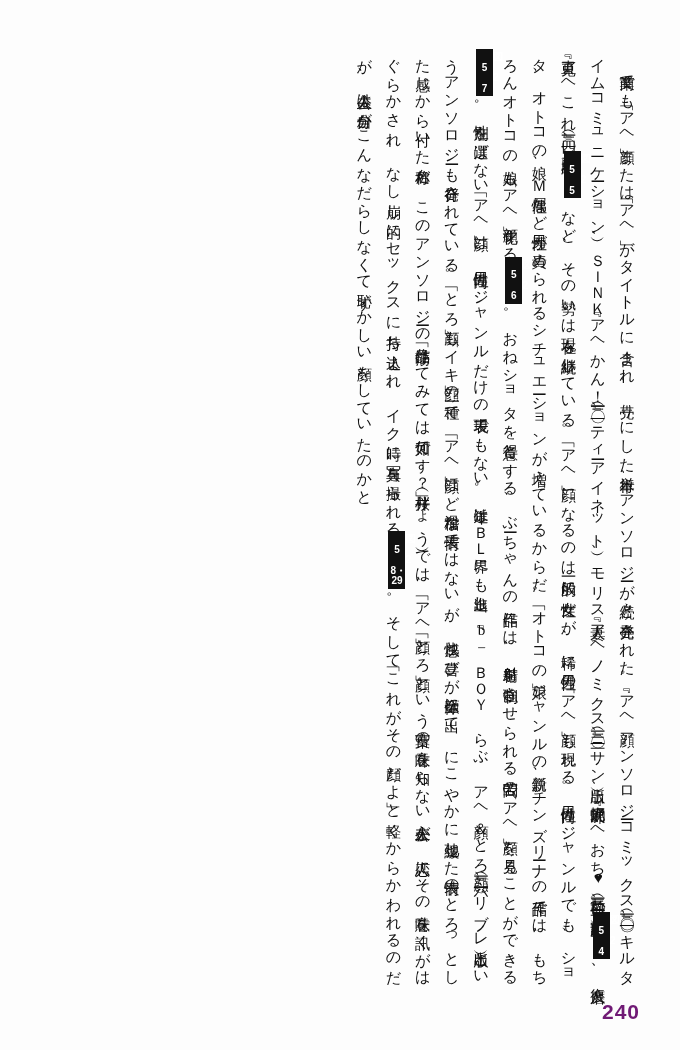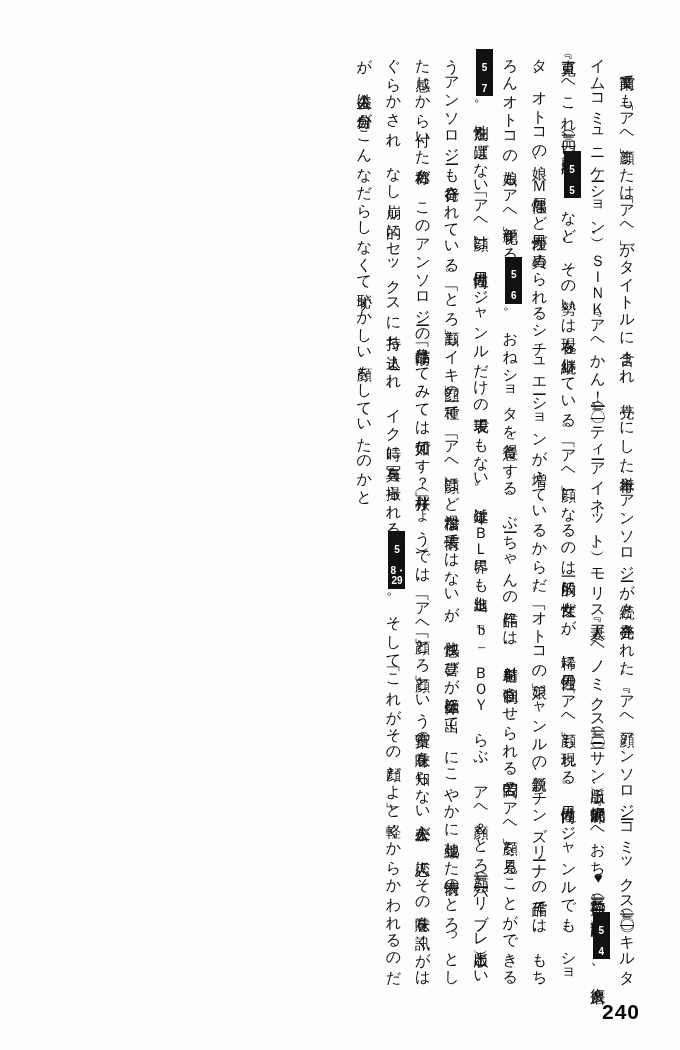--- a/index.html
+++ b/index.html
@@ -71,21 +71,21 @@
     width: 13px;
   }
   #page-number {
     position: absolute;
     right: 40px;
     bottom: 26px;
     font-family: "Liberation Sans", sans-serif;
     font-weight: bold;
     font-size: 21px;
     letter-spacing: 1px;
-    color: #000000;
+    color: #701a75;
   }
 </style>
 </head>
 <body>
 
 <div id="page">
 
   <div id="text-body">
     <p>
       <span>商業でも「アヘ顔」または「アヘ」がタイトルに含まれ、売りにした単行本、アンソロジーが続々と発売された。『アヘ顔アンソロジーコミックス』（二〇一〇、キルタイムコミュニケーション）、ＳＩＮＫ『アヘかん！』（二〇一一、ティーアイネット）、モリス『人妻アヘノミクス』（二〇一三、サン出版）、蛹虎次郎『アヘおち♥三秒前』（二〇一三、富士美出版）</span><span class="fig"><span class="f-num">図5</span><span class="f-num">24</span></span><span>、復八磨直兎『アヘこれ』（二〇一四、三和出版）</span><span class="fig"><span class="f-num">図5</span><span class="f-num">25</span></span><span>など、その勢いは現在も継続している。</span><span>「アヘ顔」になるのは一般的に女性だが、稀に男性の「アヘ顔」も現れる。男性向けジャンルでも、ショタ、オトコの娘、Ｍ属性など男性が責められるシチュエーションが増えているからだ。「オトコの娘」ジャンルの新鋭、チンズリーナの作品では、もちろんオトコの娘も「アヘ顔」化する</span><span class="fig"><span class="f-num">図5</span><span class="f-num">26</span></span><span>。おねショタを得意とする、ぶーちゃんの作品には、射精を強制させられる苦悶の「アヘ顔」を見ることができる</span><span class="fig"><span class="f-num">図5</span><span class="f-num">27</span></span><span>。</span><span>性別を選ばない「アヘ顔」は、男性向けジャンルだけの表現でもない。近年はＢＬ界にも進出し、『b−ＢＯＹ らぶ アヘ顔＆とろ顔』（二〇一六、リブレ出版）というアンソロジーも発行されている。「とろ顔」も「イキ顔」の一種で、「アヘ顔」ほど滑稽な表情ではないが、快感と喜びが顔全体に出て、にこやかに弛緩した表情のとろっとした感じから付いた名称だ。このアンソロジーの作品「蕩けてみては如何です？」（桜井りょう）では、「アヘ顔」「とろ顔」という言葉の意味を知らない主人公が、恋人にその意味を訊くがはぐらかされ、なし崩し的にセックスに持ち込まれ、イク時に写真を撮られる</span><span class="fig wide"><span class="f-num">図5</span><span class="f-num">28・29</span></span><span>。そして「これがその顔だよ」と軽くからかわれるのだが、主人公は自分がこんなだらしなくて恥ずかしい顔をしていたのかと</span>

